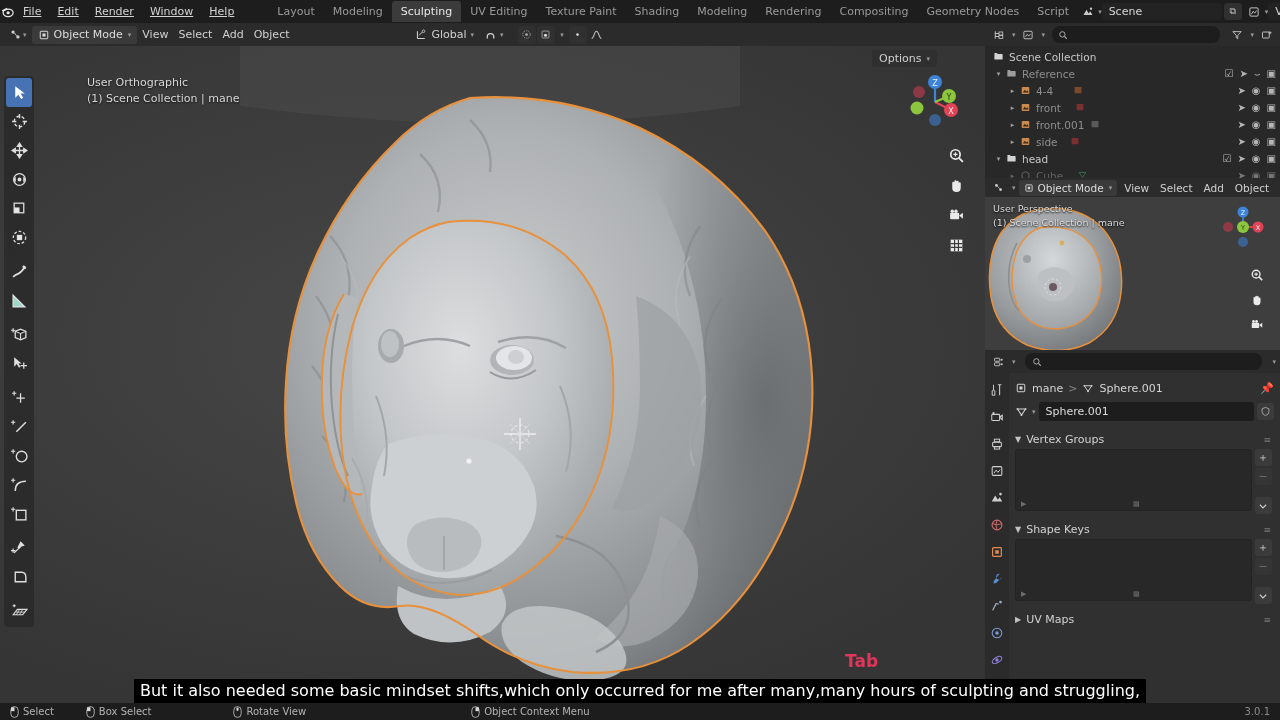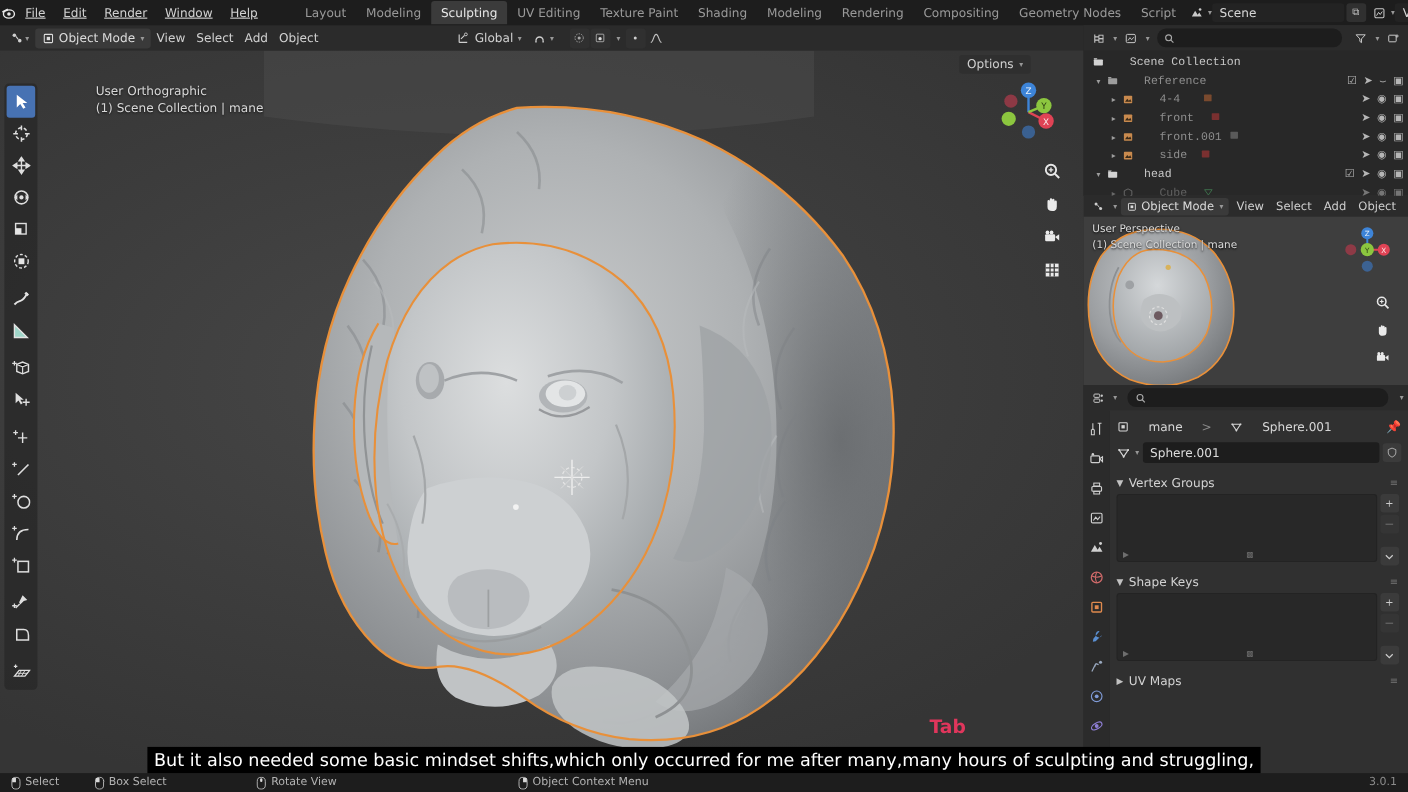--- a/index.html
+++ b/index.html
@@ -137,21 +137,21 @@
   }
   .search-field {
     flex: 1; height: 17px; background: #1d1d1d; border-radius: 8px;
     display: flex; align-items: center; padding: 0 6px; gap: 4px;
     font-size: 10px; color: #888; margin: 0 4px;
   }
   .ol-body { padding-top: 2px; font-size: 10.5px; }
   .ol-row { height: 17px; display: flex; align-items: center; position: relative; color: #c8c8c8; }
   .ol-disc { font-size: 7px; width: 11px; text-align: center; color: #9d9d9d; }
   .ol-ic { width: 15px; display: flex; align-items: center; justify-content: center; }
-  .ol-label { margin-left: 21px; font-family: Liberation Mono, monospace; }
+  .ol-label { margin-left: 3px; }
   .ol-label.dim { color: #8e8e8e; }
   .ol-right { position: absolute; right: 4px; display: flex; gap: 6px; align-items: center; }
   .ol-right span { color: #b6b6b6; font-size: 10px; }
 
   
   .nested-vp { position: absolute; left: 0; top: 155px; width: 295px; height: 172px; background: #3e3e3e; overflow:hidden; }
   .nested-hdr {
     height: 19px; background: #2b2b2b; display: flex; align-items: center; gap: 3px;
     padding-left: 4px; font-size: 10.5px; color: #d0d0d0;
   }
@@ -166,21 +166,21 @@
   .props-search {
     flex: 1; height: 17px; background: #1d1d1d; border-radius: 8px; margin: 0 6px;
     display: flex; align-items: center; padding: 0 7px; gap: 4px; font-size: 10px; color: #8a8a8a;
   }
   .props-tabs {
     position: absolute; left: 0; top: 23px; width: 24px; bottom: 0; background: #2b2b2b;
     display: flex; flex-direction: column; align-items: center; padding-top: 8px; gap: 9px;
   }
   .ptab { width: 18px; height: 18px; display: flex; align-items: center; justify-content: center; font-size: 12px; }
   .props-body { position: absolute; left: 24px; top: 23px; right: 0; bottom: 0; padding: 5px 6px; }
-  .breadcrumb { display: flex; align-items: center; gap: 17px; font-size: 11px; color: #d5d5d5; height: 20px; justify-content: flex-end; }
+  .breadcrumb { display: flex; align-items: center; gap: 5px; font-size: 11px; color: #d5d5d5; height: 20px; justify-content: flex-end; }
   .prop-name-row { display: flex; align-items: center; gap: 3px; margin-top: 4px; }
   .prop-name-field {
     flex: 1; height: 19px; background: #1d1d1d; border-radius: 3px; display: flex;
     align-items: center; padding: 0 7px; font-size: 11px; color: #dcdcdc;
   }
   .panel { margin-top: 9px; }
   .panel-hdr {
     height: 19px; display: flex; align-items: center; gap: 5px; font-size: 11px;
     color: #d2d2d2; position: relative;
   }

